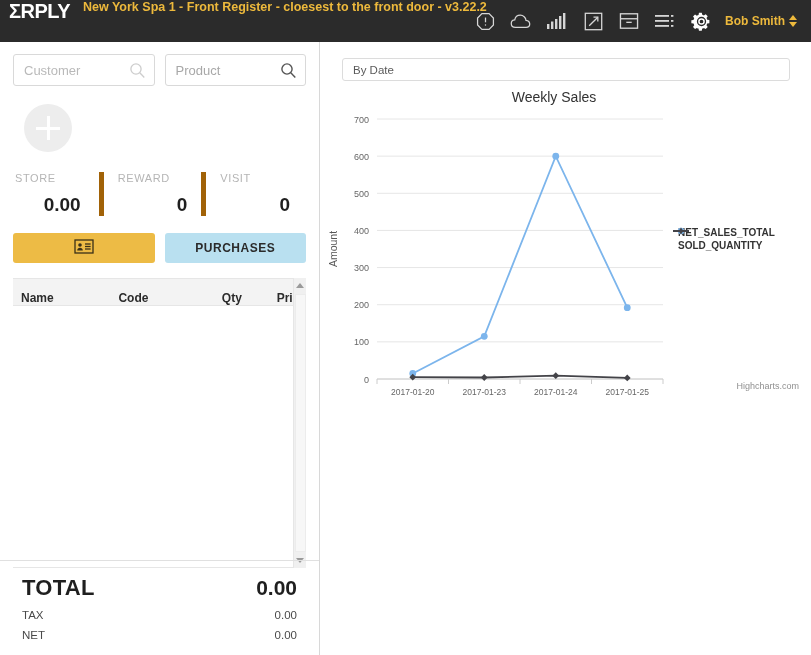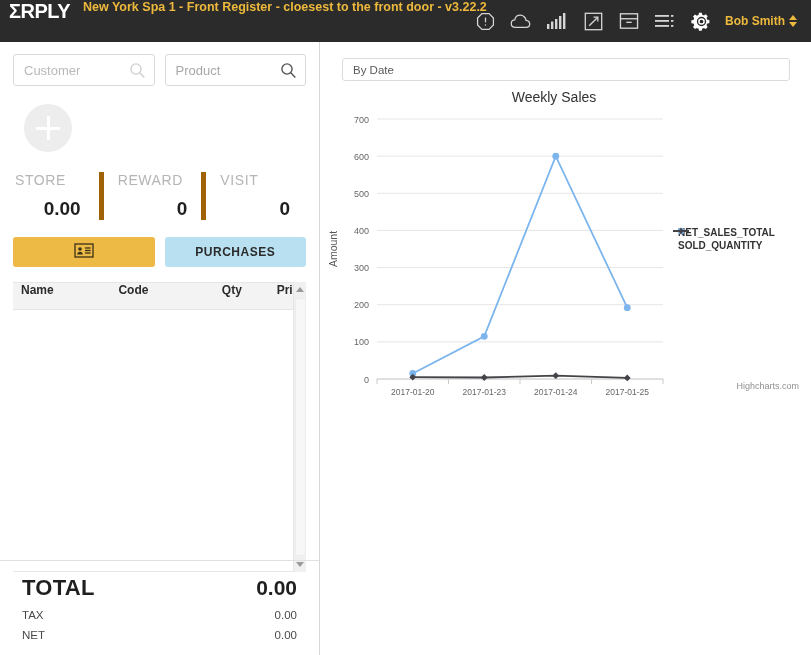--- a/index.html
+++ b/index.html
@@ -80,38 +80,38 @@
   }
   .avatar:before { left: 12px; top: 22.5px; width: 24px; height: 3px; }
   .avatar:after  { left: 22.5px; top: 12px; width: 3px; height: 24px; }
   .cust-name {
     margin-left: 16px; font-size: 21px; font-weight: bold; color: #1f1f1f;
   }
 
   .stats { display: flex; padding: 20px 15px 0 15px; }
   .stat { flex: 1; padding-right: 14px; }
   .stat + .stat { border-left: 5px solid #a16207; padding-left: 14px; }
-  .stat-label { font-size: 14px; color: #b5b5b5; letter-spacing: 0.6px; }
+  .stat-label { font-size: 11px; color: #b5b5b5; letter-spacing: 0.6px; }
   .stat-value { font-size: 19px; font-weight: bold; color: #1f1f1f; text-align: right; margin-top: 10px; }
   .stat:first-child .stat-value { text-align: right; padding-right: 4px; }
 
   .btnrow { display: flex; gap: 10px; padding: 17px 13px 0 13px; }
   .btn {
     height: 30px; border-radius: 3px;
     display: flex; align-items: center; justify-content: center;
     font-size: 12px; font-weight: bold; letter-spacing: 0.5px;
     cursor: pointer; border: none;
     font-family: "Liberation Sans", sans-serif;
   }
   .btn-card { width: 143px; background: #edbb45; }
   .btn-purchases { width: 143px; background: #b9e0f0; color: #2b2b2b; }
 
   .table-wrap { margin: 15px 13px 0 13px; position: relative; height: 290px; }
   .table-head {
-    display: flex; background: #f3f3f3; height: 28px; align-items: flex-start;
+    display: flex; background: #f3f3f3; height: 28px; align-items: flex-end;
     border-top: 1px solid #e6e6e6; border-bottom: 1px solid #e6e6e6; gap: 28px;
   }
   .th { font-size: 12px; font-weight: bold; color: #2b2b2b; }
   .th.name { width: 104px; padding-left: 8px; }
   .th.code { width: 80px; }
   .th.qty  { width: 52px; text-align: right; }
   .th.price{ width: 50px; text-align: right; }
   .table-body { height: 262px; background: #fff; border-bottom: 1px solid #e6e6e6;}
   .scrollbar {
     position: absolute; right: 0; top: 0; width: 13px; height: 290px;

